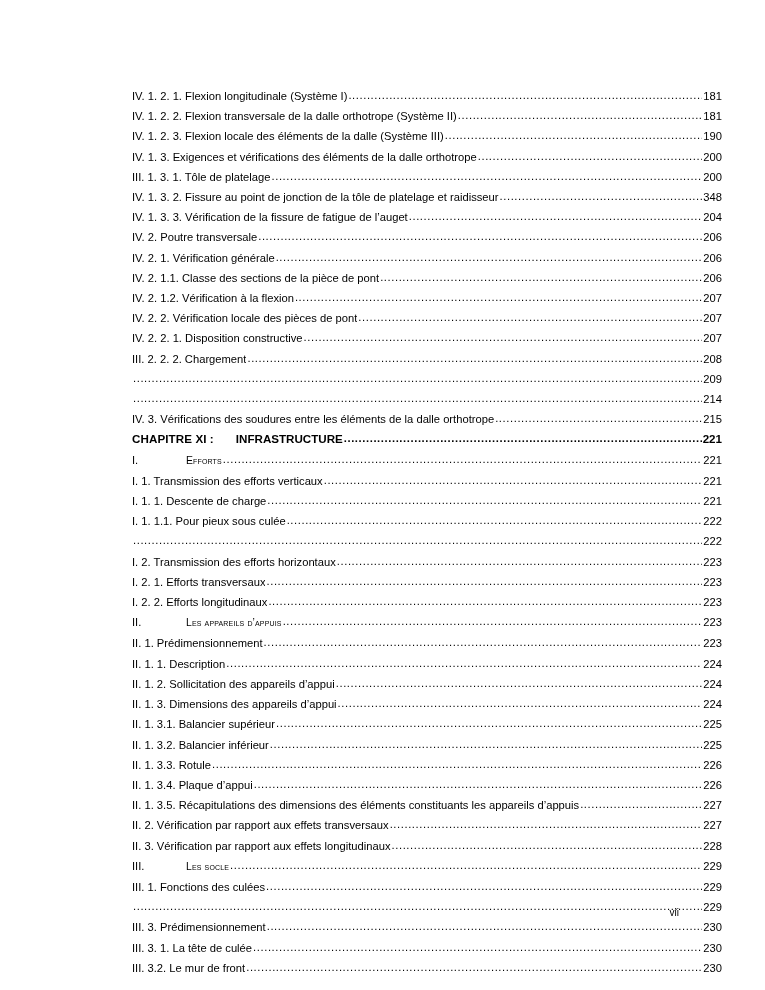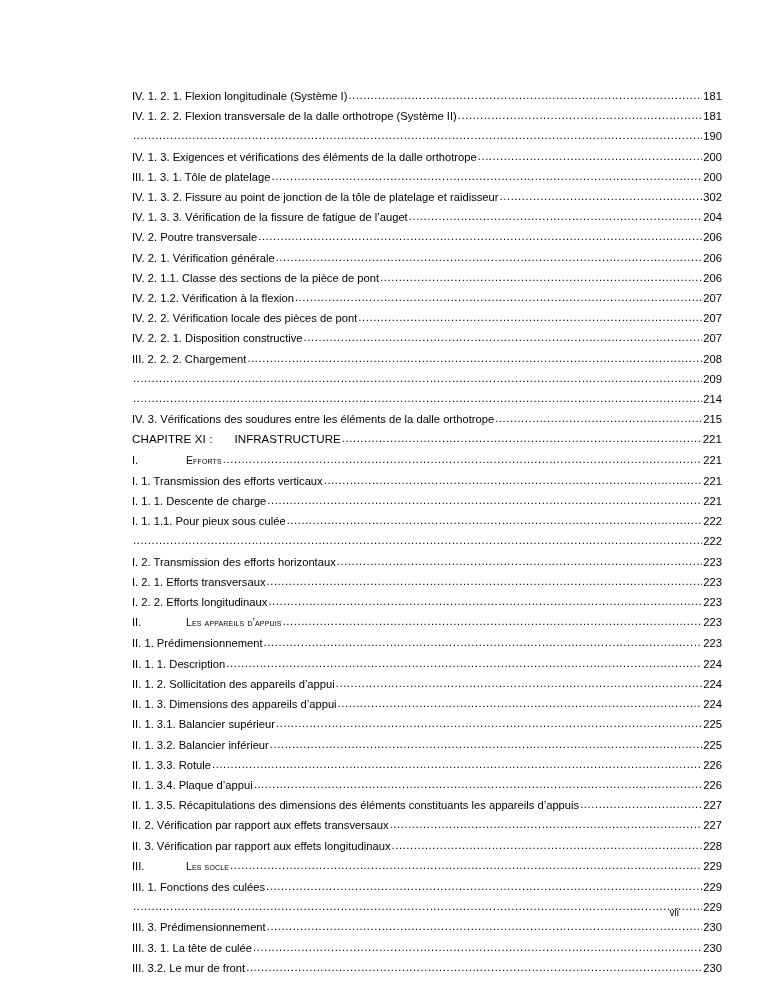--- a/index.html
+++ b/index.html
@@ -48,21 +48,21 @@
     color: #000;
     position: relative;
     top: -1px;
   }
   .toc-entry .page-no {
     flex: 0 0 auto;
     text-align: right;
   }
   
   .toc-entry.chapter {
-    font-weight: normal;
+    font-weight: bold;
     font-size: 11.6px;
   }
   .toc-entry.chapter .chap-label {
     letter-spacing: 0.1px;
   }
   .toc-entry.chapter .chap-title {
     padding-left: 22px;
   }
   
   .toc-entry.smallcaps .label {
@@ -97,37 +97,38 @@
         <span class="label">IV. 1. 2. 1. Flexion longitudinale (Système I)</span>
         <span class="dots">............................................................................................................................................................................................................................................................................................................</span>
         <span class="page-no">181</span>
       </div>
       <div class="toc-entry">
         <span class="label">IV. 1. 2. 2. Flexion transversale de la dalle orthotrope (Système II)</span>
         <span class="dots">............................................................................................................................................................................................................................................................................................................</span>
         <span class="page-no">181</span>
       </div>
       <div class="toc-entry">
+        <span class="label">IV. 1. 2. 3. Flexion locale des éléments de la dalle (Système III)</span>
         <span class="dots">............................................................................................................................................................................................................................................................................................................</span>
         <span class="page-no">190</span>
       </div>
       <div class="toc-entry">
         <span class="label">IV. 1. 3. Exigences et vérifications des éléments de la dalle orthotrope</span>
         <span class="dots">............................................................................................................................................................................................................................................................................................................</span>
         <span class="page-no">200</span>
       </div>
       <div class="toc-entry">
         <span class="label">III. 1. 3. 1. Tôle de platelage</span>
         <span class="dots">............................................................................................................................................................................................................................................................................................................</span>
         <span class="page-no">200</span>
       </div>
       <div class="toc-entry">
         <span class="label">IV. 1. 3. 2. Fissure au point de jonction de la tôle de platelage et raidisseur</span>
         <span class="dots">............................................................................................................................................................................................................................................................................................................</span>
-        <span class="page-no">302</span>
+        <span class="page-no">348</span>
       </div>
       <div class="toc-entry">
         <span class="label">IV. 1. 3. 3. Vérification de la fissure de fatigue de l’auget</span>
         <span class="dots">............................................................................................................................................................................................................................................................................................................</span>
         <span class="page-no">204</span>
       </div>
       <div class="toc-entry">
         <span class="label">IV. 2. Poutre transversale</span>
         <span class="dots">............................................................................................................................................................................................................................................................................................................</span>
         <span class="page-no">206</span>

